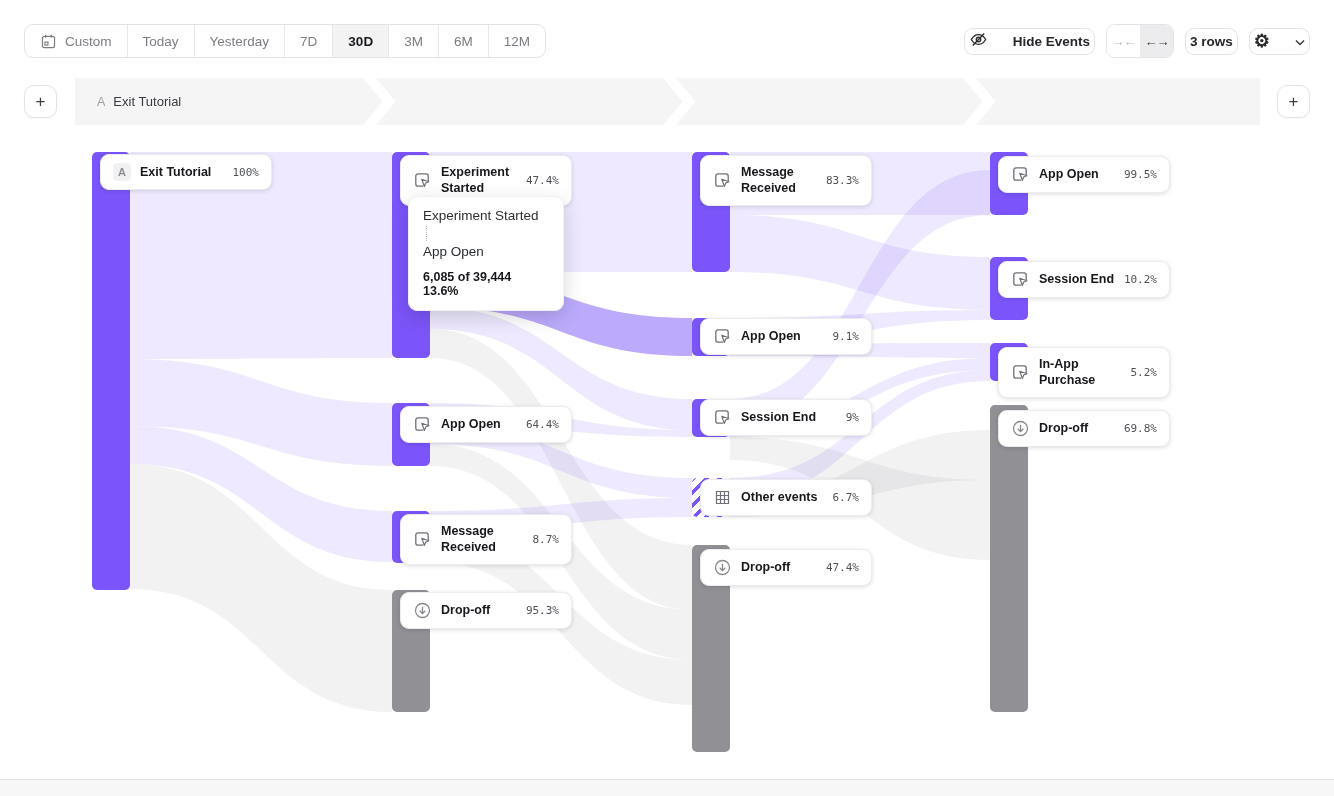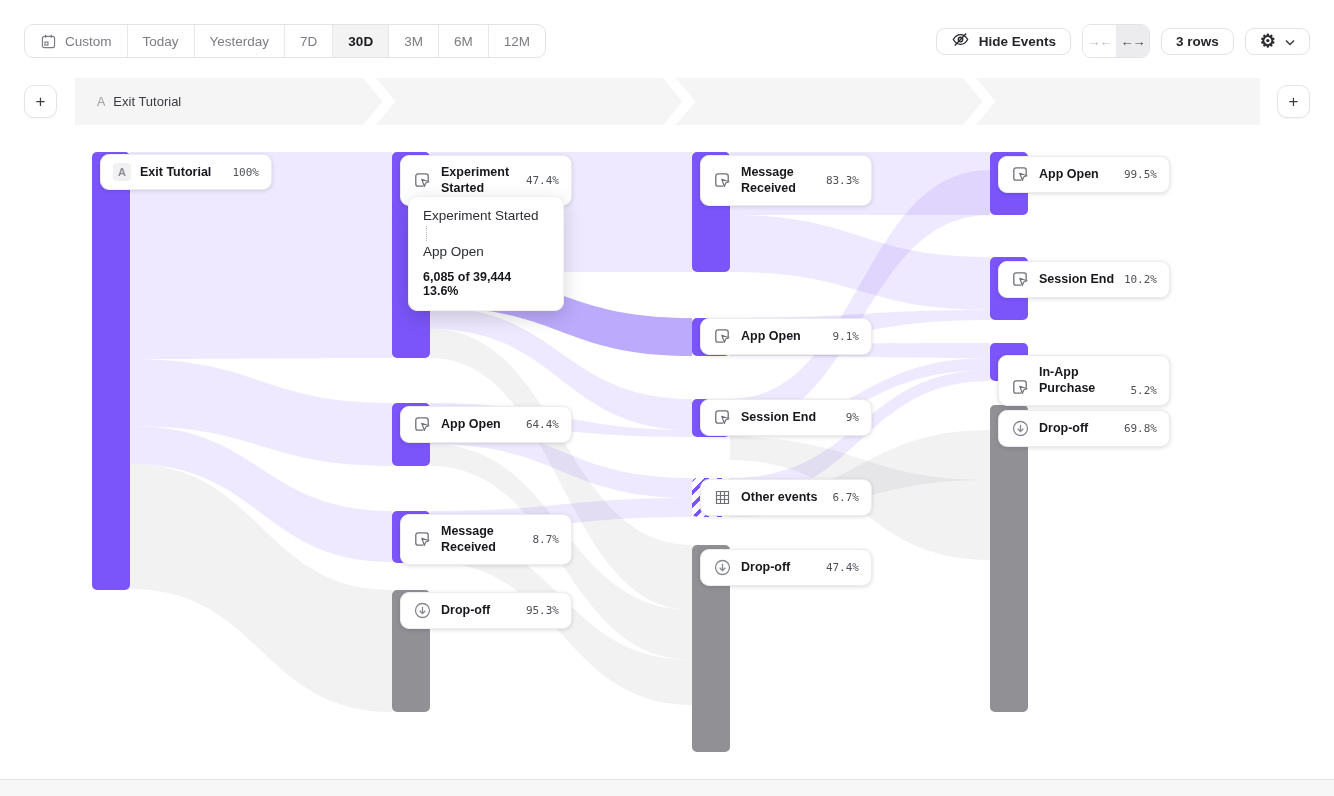--- a/index.html
+++ b/index.html
@@ -5,21 +5,21 @@
   * { margin:0; padding:0; box-sizing:border-box; }
   html,body { width:1334px; height:796px; background:#fff; font-family:"Liberation Sans",sans-serif; overflow:hidden; position:relative; }
 
   
   .toolbar { position:absolute; left:24px; right:24px; top:24px; height:34px; display:flex; align-items:flex-end; }
   .date-group { display:inline-flex; height:34px; border:1px solid #e3e3e6; border-radius:9px; overflow:hidden; background:#fff; }
   .date-item { display:flex; align-items:center; gap:8px; padding:0 15px; font-size:13.5px; color:#7c7c83; font-weight:500; border-right:1px solid #e8e8ea; cursor:pointer; white-space:nowrap; }
   .date-item:last-child { border-right:none; }
   .date-item.selected { background:#f3f3f4; color:#1b1b1f; font-weight:700; }
   .tb-right { margin-left:auto; display:flex; align-items:center; gap:11px; }
-  .tbtn { display:inline-flex; align-items:center; gap:9px; height:27px; padding:0 14px; border:1px solid #e3e3e6; border-radius:9px; background:#fff; font-size:13.5px; font-weight:600; color:#26262b; cursor:pointer; white-space:nowrap; }
+  .tbtn { display:inline-flex; align-items:center; gap:25px; height:27px; padding:0 4px; border:1px solid #e3e3e6; border-radius:9px; background:#fff; font-size:13.5px; font-weight:600; color:#26262b; cursor:pointer; white-space:nowrap; }
   .seg2 { display:inline-flex; height:34px; border:1px solid #e3e3e6; border-radius:9px; overflow:hidden; }
   .seg2 .seg { width:33px; display:flex; align-items:center; justify-content:center; font-size:13px; letter-spacing:-1px; cursor:pointer; }
   .seg2 .seg.dim { color:#b7b7bd; background:#fff; }
   .seg2 .seg.on  { color:#3a3a40; background:#ececee; font-weight:700; }
   .gear-glyph { font-size:18px; line-height:1; color:#2b2b30; }
 
   
   .flowheader { position:absolute; left:75px; top:78px; width:1185px; height:47px; background:#f5f5f6; }
   .flowheader .steplabel { position:absolute; left:22px; top:0; height:47px; display:flex; align-items:center; gap:8px; font-size:13px; }
   .step-badge { color:#9fa0a8; font-size:12.5px; }
@@ -283,21 +283,21 @@
       <span class="icn">
         <svg width="19" height="19" viewBox="0 0 19 19">
           <path d="M15.2,10 V5 a2.2,2.2 0 0 0 -2.2,-2.2 H5 A2.2,2.2 0 0 0 2.8,5 v8 a2.2,2.2 0 0 0 2.2,2.2 h5.2" fill="none" stroke="#6d7076" stroke-width="1.3"></path>
           <path d="M8.8,8.2 L15.9,10.7 L12.7,12 L11.3,15.4 Z" fill="#fff" stroke="#6d7076" stroke-width="1.2" stroke-linejoin="round"></path>
         </svg>
       </span>
       <span class="lbl">Session End</span>
       <span class="val">10.2%</span>
     </div>
     <div class="bar event" style="left: 990px; top: 343px; height: 38px; width: 38px;"></div>
-    <div class="card" style="left: 998px; top: 355px; align-items: flex-end;">
+    <div class="card" style="left: 998px; top: 347px;">
       <span class="icn">
         <svg width="19" height="19" viewBox="0 0 19 19">
           <path d="M15.2,10 V5 a2.2,2.2 0 0 0 -2.2,-2.2 H5 A2.2,2.2 0 0 0 2.8,5 v8 a2.2,2.2 0 0 0 2.2,2.2 h5.2" fill="none" stroke="#6d7076" stroke-width="1.3"></path>
           <path d="M8.8,8.2 L15.9,10.7 L12.7,12 L11.3,15.4 Z" fill="#fff" stroke="#6d7076" stroke-width="1.2" stroke-linejoin="round"></path>
         </svg>
       </span>
       <span class="lbl">In-App Purchase</span>
       <span class="val">5.2%</span>
     </div>
     <div class="bar dropoff" style="left: 990px; top: 405px; height: 307px; width: 38px;"></div>

